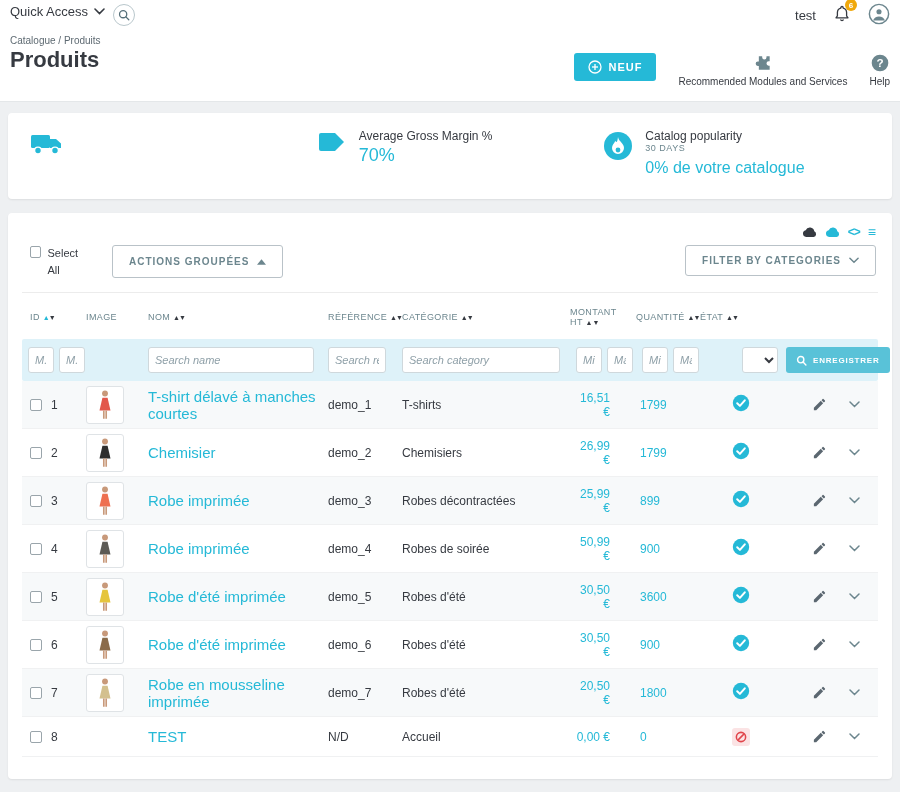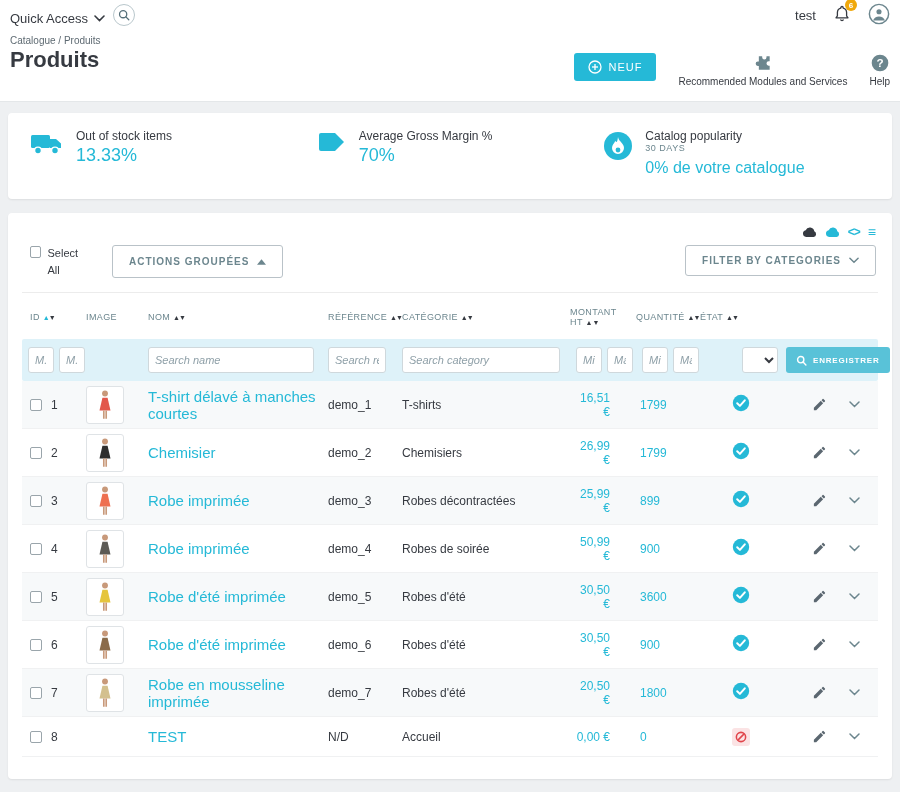--- a/index.html
+++ b/index.html
@@ -10,21 +10,21 @@
     color:#363a41;
     font-size:12px;
     width:900px; height:792px;
     overflow:hidden;
   }
   
   .topbar {
     background:#fff; height:30px; display:flex; align-items:center;
     justify-content:space-between; padding:0 10px;
   }
-  .topbar-left { display:flex; align-items:flex-end; gap:8px; }
+  .topbar-left { display:flex; align-items:flex-start; gap:8px; }
   .quick-access { display:flex; align-items:center; gap:6px; font-size:13px; color:#363a41; cursor:pointer; }
   .search-circle {
     width:22px; height:22px; border:1px solid #b9c7cc; border-radius:50%;
     display:flex; align-items:center; justify-content:center; cursor:pointer;
   }
   .topbar-right { display:flex; align-items:center; gap:18px; }
   .username { font-size:13px; }
   .bell-wrap { position:relative; cursor:pointer; }
   .badge {
     position:absolute; top:-6px; right:-7px; background:#f0a80b; color:#fff;
@@ -34,21 +34,21 @@
   
   .subheader {
     background:#fff; padding:5px 10px 14px 10px; display:flex;
     justify-content:space-between; align-items:flex-start;
     border-bottom:1px solid #e4e7e9;
   }
   .breadcrumb { font-size:10px; color:#5e6a72; margin-bottom:1px; }
   .page-title { font-size:22px; font-weight:700; color:#363a41; }
   .subheader-right { display:flex; align-items:flex-start; gap:22px; padding-top:18px; }
   .btn-new {
-    background:#25b9d7; border:none; color:#fff; font-size:11px; font-weight:normal;
+    background:#25b9d7; border:none; color:#fff; font-size:11px; font-weight:bold;
     letter-spacing:1px; border-radius:3px; padding:7px 14px; display:flex;
     align-items:center; gap:6px; cursor:pointer; font-family:"Liberation Sans",sans-serif;
   }
   .header-help-item {
     display:flex; flex-direction:column; align-items:center; gap:3px;
     font-size:10px; color:#363a41; cursor:pointer; text-align:center; max-width:230px;
   }
   
   .kpi-card {
     background:#fff; margin:11px 8px 0 8px; border-radius:4px;
@@ -197,24 +197,20 @@
 <div class="kpi-card">
   <div class="kpi">
     <span class="kpi-icon">
       <svg width="34" height="26" viewBox="0 0 34 26">
           <rect x="1" y="4" width="19" height="13" rx="1.5" fill="#25b9d7"></rect>
           <path d="M20 8 h6 l5 4.5 V17 h-11 z" fill="#25b9d7"></path>
           <circle cx="8" cy="19.5" r="3.4" fill="#25b9d7" stroke="#fff" stroke-width="1.4"></circle>
           <circle cx="25" cy="19.5" r="3.4" fill="#25b9d7" stroke="#fff" stroke-width="1.4"></circle>
         </svg>
     </span>
-    <div>
-      <div class="kpi-label">Out of stock items</div>
-      <div class="kpi-value">13.33%</div>
-    </div>
   </div>
   <div class="kpi">
     <span class="kpi-icon">
       <svg width="30" height="22" viewBox="0 0 30 22">
           <path d="M2 4 a2 2 0 0 1 2-2 h14 l9 9 -9 9 H4 a2 2 0 0 1 -2-2 z" fill="#25b9d7"></path>
         </svg>
     </span>
     <div>
       <div class="kpi-label">Average Gross Margin %</div>
       <div class="kpi-value">70%</div>

